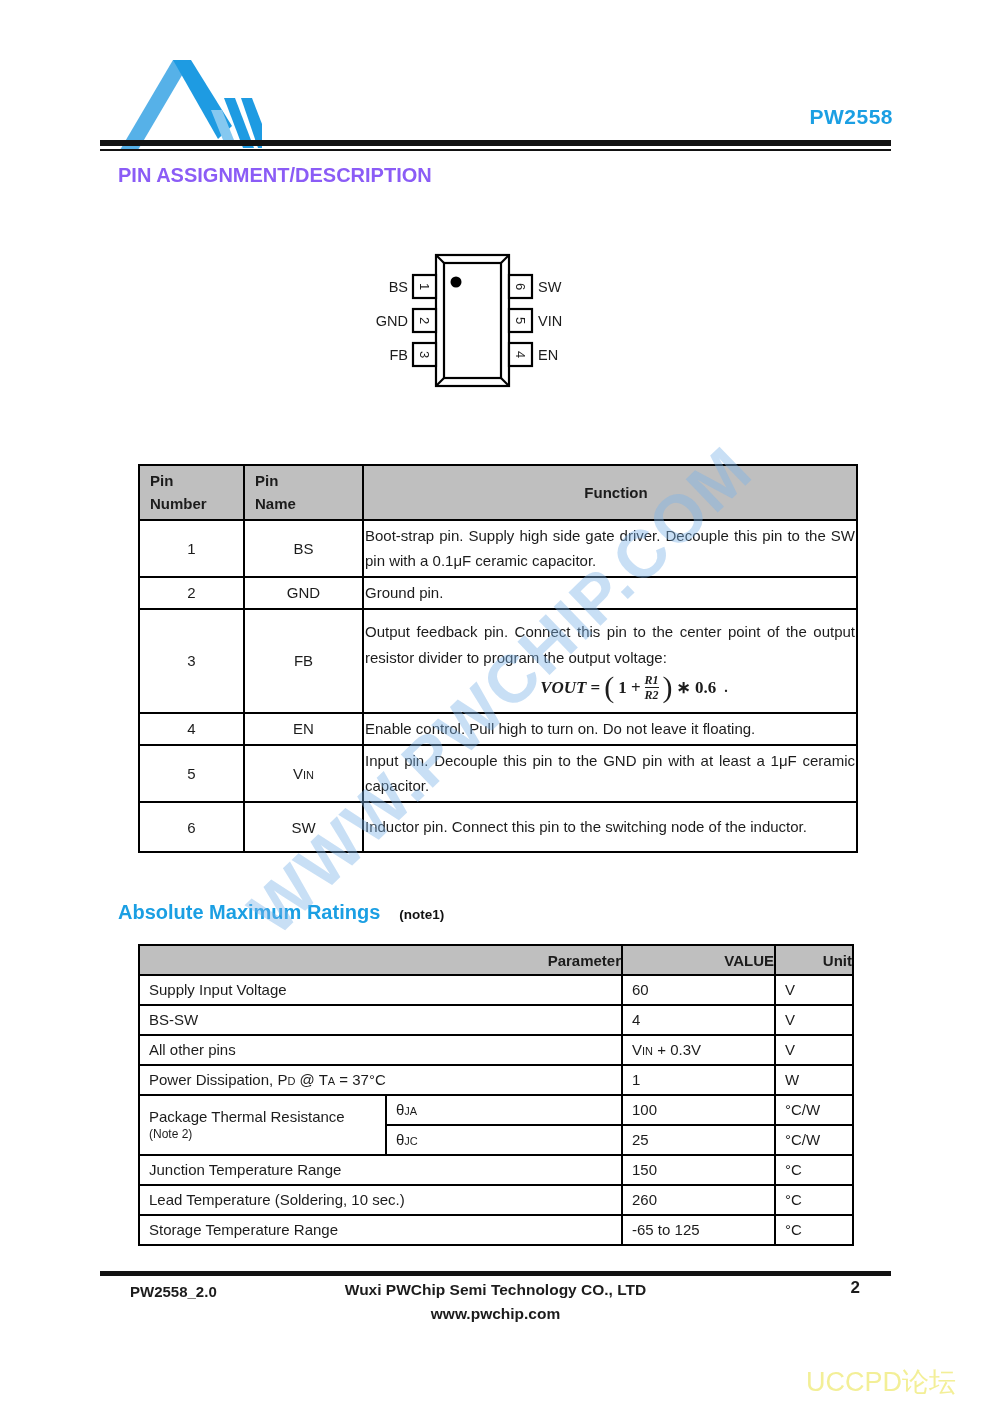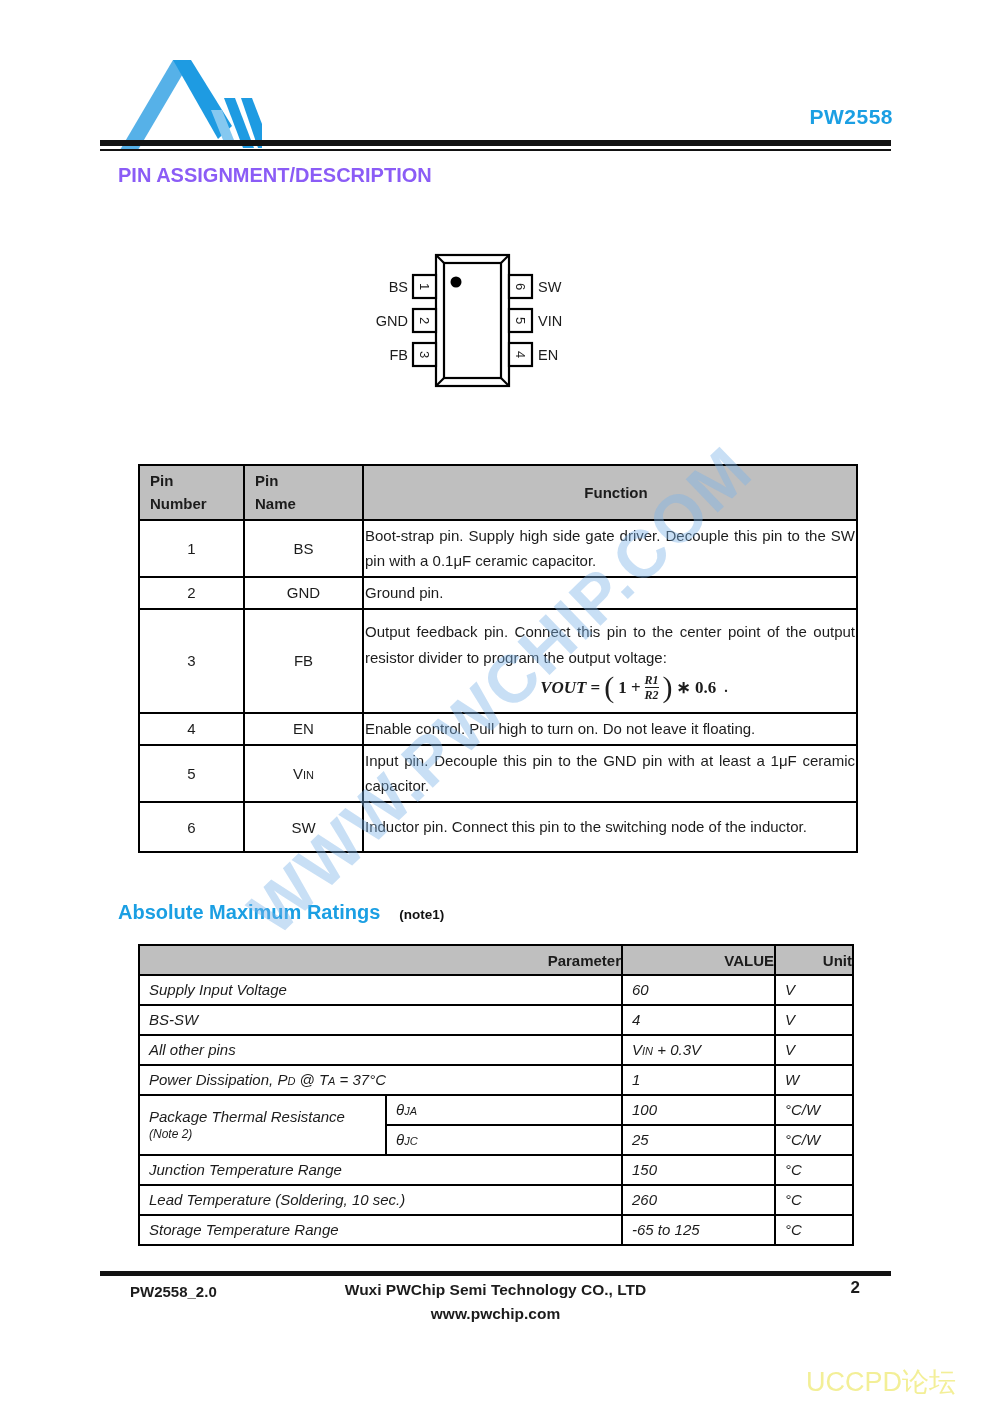--- a/index.html
+++ b/index.html
@@ -37,21 +37,21 @@
   .frac{display:inline-flex;flex-direction:column;align-items:center;font-style:italic;
         font-size:12px;line-height:1.1;vertical-align:middle;}
   .frac .den{border-top:1.5px solid #1c1c1c;padding-top:1px;}
   .formula .enddot{font-size:14px;margin-left:4px;}
 
   .ratings-title{position:absolute;left:118px;top:901px;font-size:20px;font-weight:bold;color:#1B9FE3;}
   .ratings-title .note{font-size:13.5px;color:#111;margin-left:19px;font-weight:bold;}
 
   .ratings-table{position:absolute;left:138px;top:944px;width:714px;font-size:15px;}
   .ratings-table th{background:#BFBFBF;text-align:right;font-weight:bold;padding:2px 0 2px 9px;height:24px;font-size:15px;}
-  .ratings-table td{padding:2px 0 2px 9px;height:24px;vertical-align:middle;line-height:1.25;font-style:italic;}
+  .ratings-table td{padding:2px 0 2px 9px;height:24px;vertical-align:middle;line-height:1.25;}
   .note2{font-size:12px;}
 
   
   .footer-rule{position:absolute;left:100px;width:791px;top:1271px;height:5px;background:#121212;}
   .footer-doc{position:absolute;left:130px;top:1283px;font-size:15px;font-weight:bold;}
   .footer-company{position:absolute;left:0;top:1281px;width:991px;text-align:center;font-size:15.5px;font-weight:bold;}
   .footer-site{position:absolute;left:0;top:1305px;width:991px;text-align:center;font-size:15.5px;font-weight:bold;}
   .footer-page{position:absolute;left:820px;top:1278px;width:40px;text-align:right;font-size:17px;font-weight:bold;}
 
   

